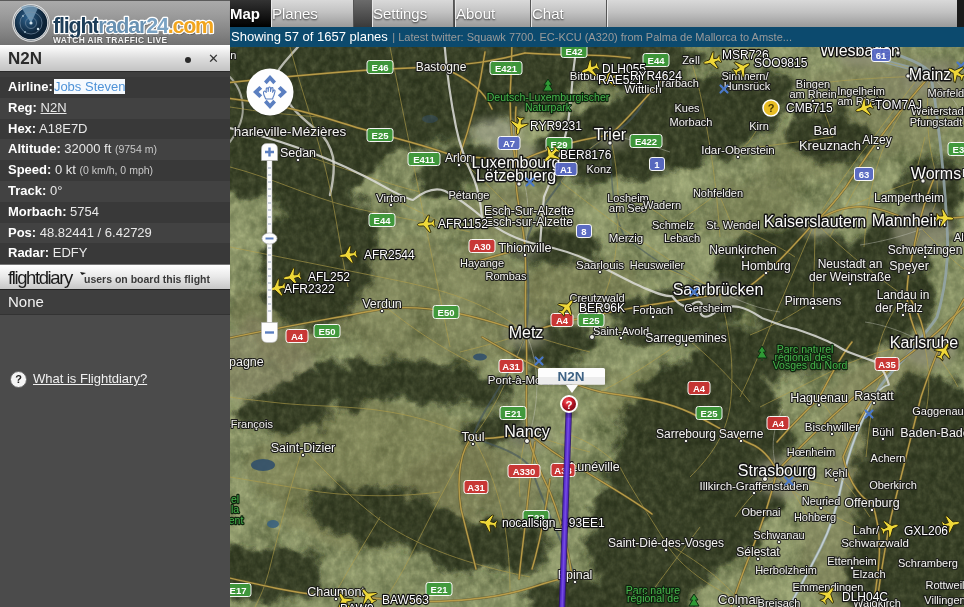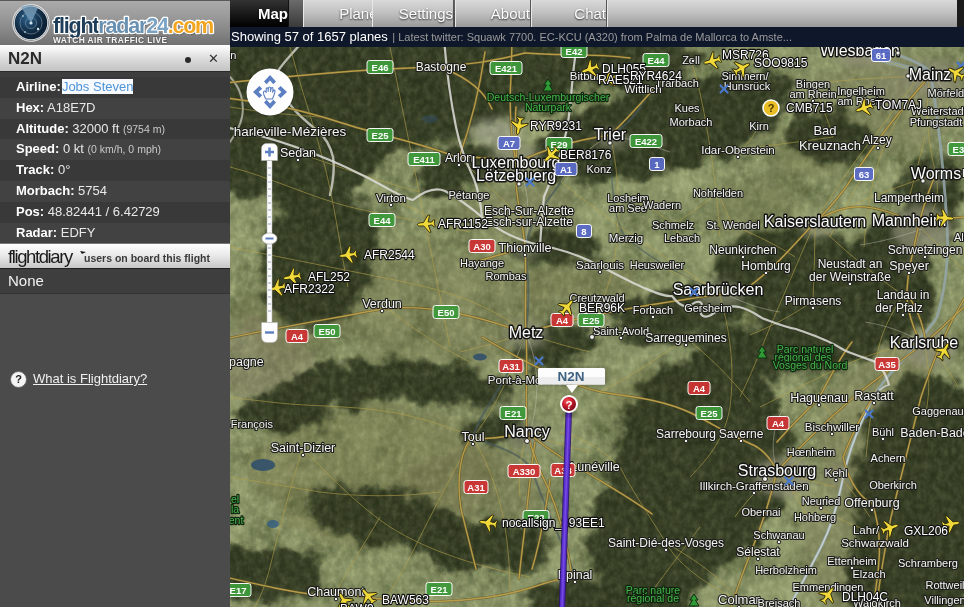--- a/index.html
+++ b/index.html
@@ -1,26 +1,26 @@
 <!DOCTYPE html>
 <html><head><meta charset="utf-8"><style>
 html,body{margin:0;padding:0;width:964px;height:607px;overflow:hidden;background:#4b4b4b;font-family:"Liberation Sans",sans-serif;position:relative}
 #hdr{position:absolute;left:0;top:0;width:230px;height:45px;background:linear-gradient(#aaaaaa,#9d9d9d 30%,#858585 70%,#717171);border-top:1px solid #5a5a5a;box-sizing:border-box}
 #tabsbar{position:absolute;left:230px;top:0;width:734px;height:27px;background:linear-gradient(#6b6b6b,#3a3a3a)}
-.tab{position:absolute;top:0;height:27px;background:linear-gradient(#d9d9d9,#c2c2c2 45%,#9a9a9a);border-right:1px solid #555;border-left:1px solid #e8e8e8;box-sizing:border-box;color:#fdfdfd;font-size:15px;text-align:right;line-height:27px;text-shadow:0 1px 2px rgba(0,0,0,.8)}
+.tab{position:absolute;top:0;height:27px;background:linear-gradient(#d9d9d9,#c2c2c2 45%,#9a9a9a);border-right:1px solid #555;border-left:1px solid #e8e8e8;box-sizing:border-box;color:#fdfdfd;font-size:15px;text-align:left;line-height:27px;text-shadow:0 1px 2px rgba(0,0,0,.8)}
 #tabmap{left:0;width:59px;background:linear-gradient(#333,#000);color:#fff;font-weight:bold;border-left:none;border-right:1px solid #111}
-#status{position:absolute;left:230px;top:27px;width:734px;height:20px;background:#0f172a;color:#fff;white-space:nowrap;overflow:hidden}
+#status{position:absolute;left:230px;top:27px;width:734px;height:20px;background:#0c4a6e;color:#fff;white-space:nowrap;overflow:hidden}
 #status b{font-size:13px;font-weight:normal;margin-left:1px;vertical-align:middle}
 #status span{font-size:11px;color:#9a9a9a;vertical-align:middle}
 #sidebar{position:absolute;left:0;top:45px;width:230px;height:562px;background:#4b4b4b}
 #ptitle{height:27px;background:linear-gradient(#fdfdfd,#dcdcdc 50%,#c3c3c3);border-top:1px solid #fff;border-bottom:1px solid #2a2a2a;box-sizing:border-box;color:#2b2b2b;font-size:17px;font-weight:bold;line-height:25px;padding-left:8px;position:relative}
 #ptitle .dot{position:absolute;right:39px;top:11px;width:6px;height:6px;border-radius:50%;background:#2a2a2a}
 #ptitle .x{position:absolute;right:11px;top:0px;color:#333;font-size:13px;font-weight:normal;line-height:25px}
 #rows{background:#3e3e3e;padding-top:5px}
-.row{height:20.8px;line-height:20.8px;color:#e8e8e8;font-size:13px;padding-left:16px;white-space:nowrap}
+.row{height:20.8px;line-height:20.8px;color:#e8e8e8;font-size:13px;padding-left:8px;white-space:nowrap}
 .row:nth-child(odd){background:#393939}
 .row:nth-child(even){background:#424242}
 .row b{color:#fff;font-weight:bold}
 .row small{font-size:10.5px;color:#c9c9c9}
 .sel{background:#f6fafe;color:#4f93d8}
 a.lnk{color:#e8e8e8;text-decoration:underline}
 #urlwrap{background:#3e3e3e;padding:7px 8px 6px 8px}
 #urlbox{height:18px;background:#2c2c2c;border:1px solid #9a9a9a;border-radius:9px;color:#f0f0f0;font-size:12.5px;line-height:17px;padding-left:11px;box-sizing:content-box;width:195px}
 #fdbar{height:26px;background:linear-gradient(#ffffff,#e8e8e8 50%,#c6c6c6);border-top:1px solid #777;border-bottom:1px solid #222;box-sizing:border-box;position:relative;overflow:hidden}
 #fdbar .cap{position:absolute;left:84px;top:8px;font-size:10.5px;font-weight:bold;color:#3a3a3a}
@@ -50,32 +50,33 @@
 <circle cx="38" cy="28" r="1.2" fill="#cfe0ea"></circle>
       <circle cx="25" cy="31" r="1" fill="#9fb8c8"></circle>
       <circle cx="23" cy="15" r="1" fill="#9fb8c8"></circle>
 <text x="53" y="32" font-family="Liberation Sans,sans-serif" font-size="21.5" font-weight="bold" letter-spacing="-1.2" fill="#333" opacity="0.45" transform="translate(1 1.5)"><tspan>flightradar24.com</tspan></text>
 <text x="53" y="32" font-family="Liberation Sans,sans-serif" font-size="21.5" font-weight="bold" letter-spacing="-1.2" stroke="#ffffff" stroke-width="2.6" paint-order="stroke" stroke-linejoin="round"><tspan fill="#1d3d58">flight</tspan><tspan fill="#6991b2">radar</tspan><tspan fill="#7ba3c4">24</tspan><tspan fill="#f2a51d">.com</tspan></text>
 <text x="53" y="41.5" font-family="Liberation Sans,sans-serif" font-size="8.4" font-weight="bold" fill="#f5f5f5" letter-spacing=".4" stroke="#44444466" stroke-width="1.6" paint-order="stroke">WATCH AIR TRAFFIC LIVE</text>
 </svg>
 </div>
 <div id="tabsbar">
 <div class="tab" id="tabmap">Map</div>
-<div class="tab" style="left:73px;width:83px">Planes</div>
+<div class="tab" style="left:41px;width:83px">Planes</div>
 <div class="tab" style="left:142px;width:82px">Settings</div>
 <div class="tab" style="left:225px;width:76px">About</div>
 <div class="tab" style="left:301px;width:76px">Chat</div>
 <div class="tab" style="left:377px;width:350px;border-right:none"></div>
 <div style="position:absolute;left:727px;top:0;width:7px;height:27px;background:#1b1b1b"></div>
 </div>
 <div id="status"><b>Showing 57 of 1657 planes</b> <span>| Latest twitter: Squawk 7700. EC-KCU (A320) from Palma de Mallorca to Amste...</span></div>
 <div id="sidebar">
 <div id="ptitle">N2N<span class="dot"></span><span class="x">✕</span></div>
 <div id="rows">
 <div class="row"><b>Airline:</b> <span class="sel">Jobs Steven</span></div>
+<div class="row"><b>Reg:</b> <a class="lnk">N2N</a></div>
 <div class="row"><b>Hex:</b> A18E7D</div>
 <div class="row"><b>Altitude:</b> 32000 ft <small>(9754 m)</small></div>
 <div class="row"><b>Speed:</b> 0 kt <small>(0 km/h, 0 mph)</small></div>
 <div class="row"><b>Track:</b> 0°</div>
 <div class="row"><b>Morbach:</b> 5754</div>
 <div class="row"><b>Pos:</b> 48.82441 / 6.42729</div>
 <div class="row"><b>Radar:</b> EDFY</div>
 </div>
 <div id="fdbar">
 <svg width="86" height="26" style="position:absolute;left:6px;top:0">

